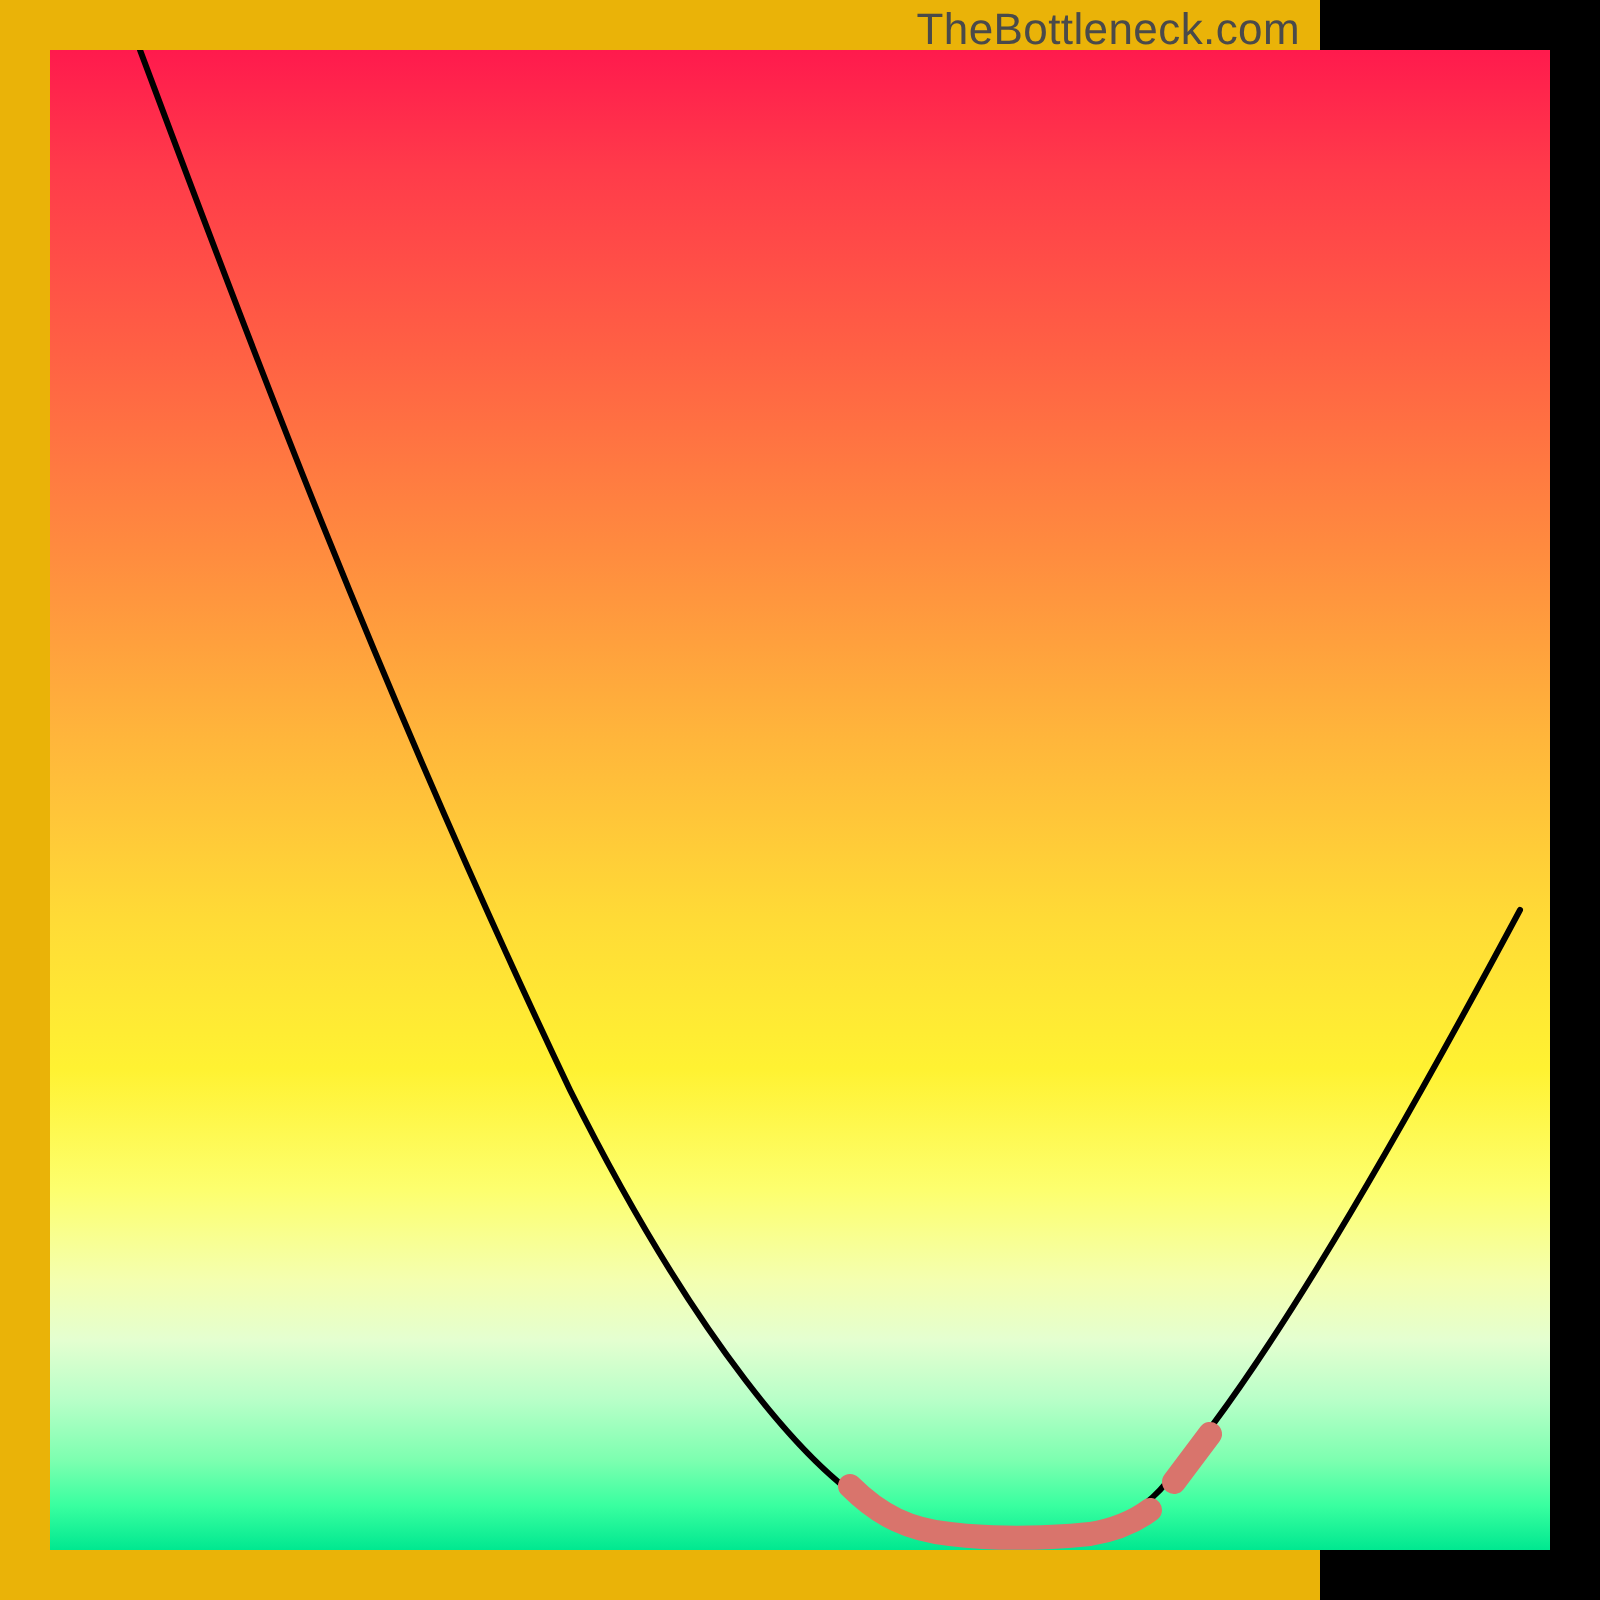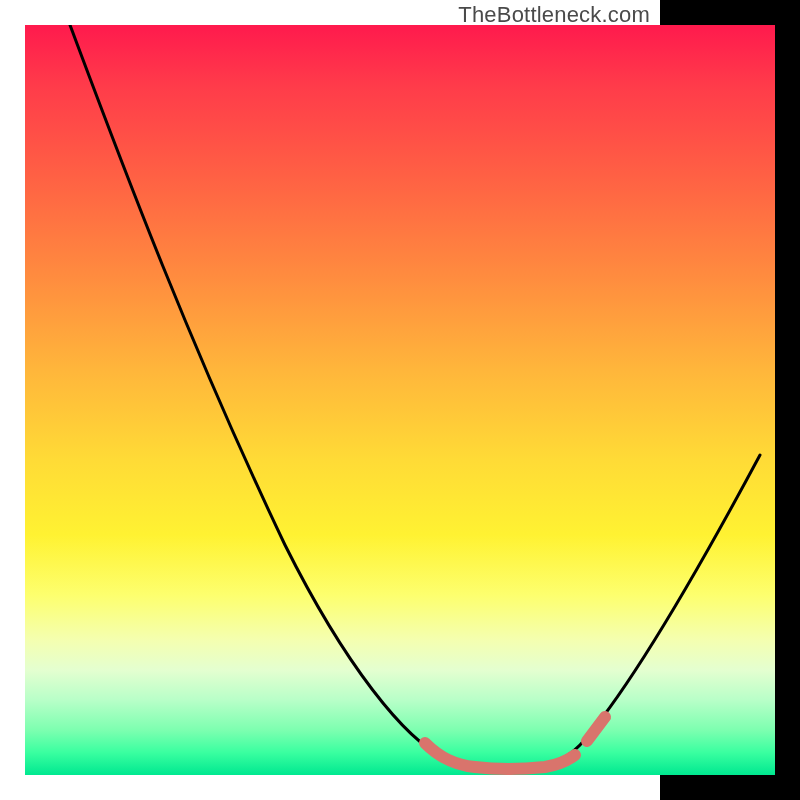--- a/index.html
+++ b/index.html
@@ -10,21 +10,21 @@
     background: #000;
     overflow: hidden;
     font-family: Arial, Helvetica, sans-serif;
   }
   .frame {
     position: absolute;
     left: 0;
     top: 0;
     width: 660px;
     height: 800px;
-    background: #ffffff;
+    background: #eab308;
   }
   .plot-area {
     position: absolute;
     left: 25px;
     top: 25px;
     width: 750px;
     height: 750px;
     
     background: linear-gradient(to bottom,
       #ff1a4d 0%,

